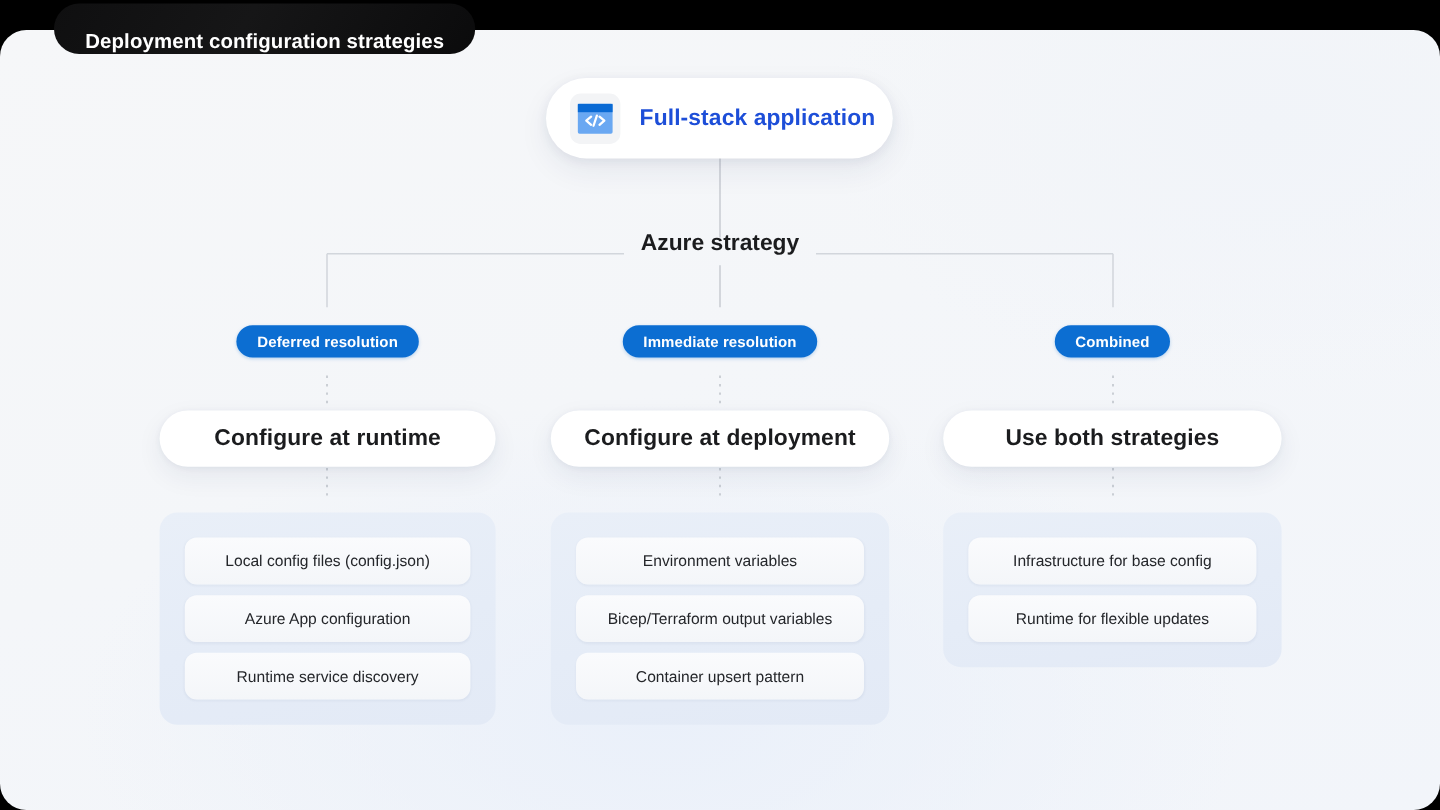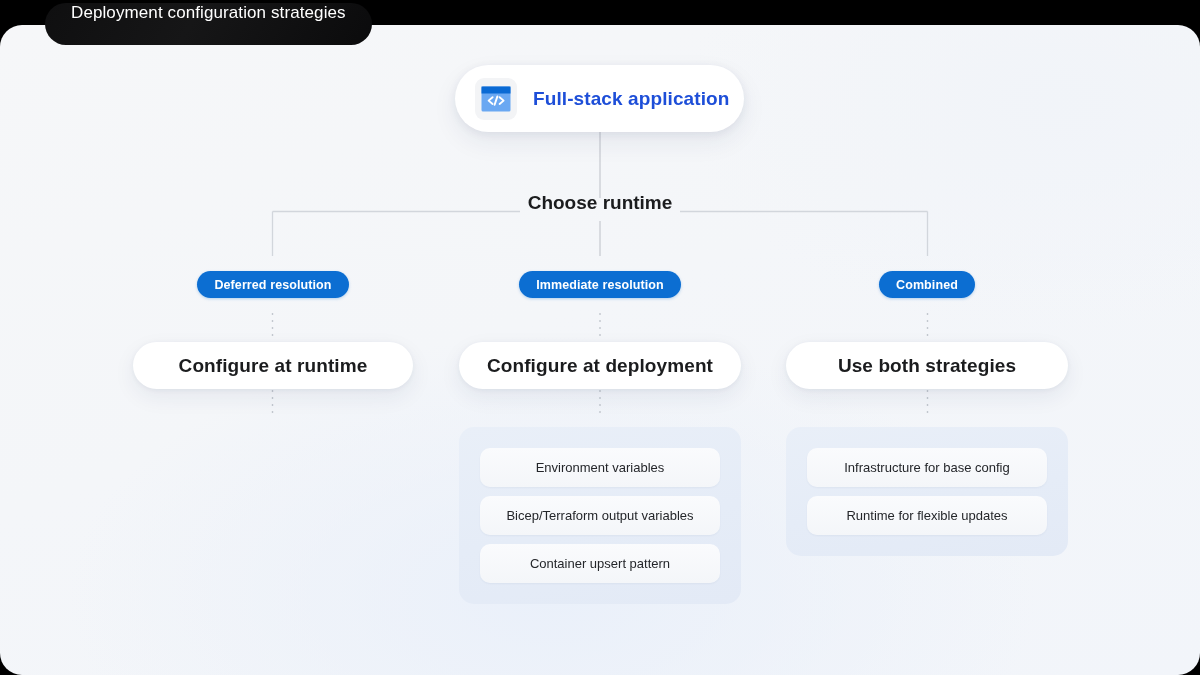--- a/index.html
+++ b/index.html
@@ -39,26 +39,26 @@
   }
 
   
   .title-pill {
     position: absolute;
     left: 45px;
     top: 3px;
     height: 42px;
     padding: 0 26px;
     display: flex;
-    align-items: flex-start;
+    align-items: flex-end;
     border-radius: 21px;
     background: linear-gradient(120deg, #0f0f10 0%, #161617 45%, #0b0b0c 100%);
     color: #ffffff;
     font-size: 17px;
-    font-weight: 400;
+    font-weight: 700;
     letter-spacing: 0.1px;
     white-space: nowrap;
     z-index: 40;
   }
 
   
   .connectors {
     position: absolute;
     left: 0;
     top: 0;
@@ -235,28 +235,33 @@
           <rect x="0.5" y="0.5" width="29" height="7" fill="#0a6ad4"></rect>
           <path d="M11.6 11.2 L7.6 14.6 L11.6 18" fill="none" stroke="#ffffff" stroke-width="1.9" stroke-linecap="round" stroke-linejoin="round"></path>
           <path d="M18.6 11.2 L22.6 14.6 L18.6 18" fill="none" stroke="#ffffff" stroke-width="1.9" stroke-linecap="round" stroke-linejoin="round"></path>
           <path d="M16.4 10.4 L13.6 18.8" fill="none" stroke="#ffffff" stroke-width="1.9" stroke-linecap="round"></path>
         </svg>
       </span>
       <span class="root-label">Full-stack application</span>
     </div>
 
     <div class="decision-label">
-      <span>Choose runtime</span>
+      <span>Azure strategy</span>
     </div>
 
     <div class="columns">
 
       <div class="column col-0">
         <div class="badge">Deferred resolution</div>
         <div class="head-card">Configure at runtime</div>
+        <div class="item-panel">
+          <div class="item-card">Local config files (config.json)</div>
+          <div class="item-card">Azure App configuration</div>
+          <div class="item-card">Runtime service discovery</div>
+        </div>
       </div>
 
       <div class="column col-1">
         <div class="badge">Immediate resolution</div>
         <div class="head-card">Configure at deployment</div>
         <div class="item-panel">
           <div class="item-card">Environment variables</div>
           <div class="item-card">Bicep/Terraform output variables</div>
           <div class="item-card">Container upsert pattern</div>
         </div>

